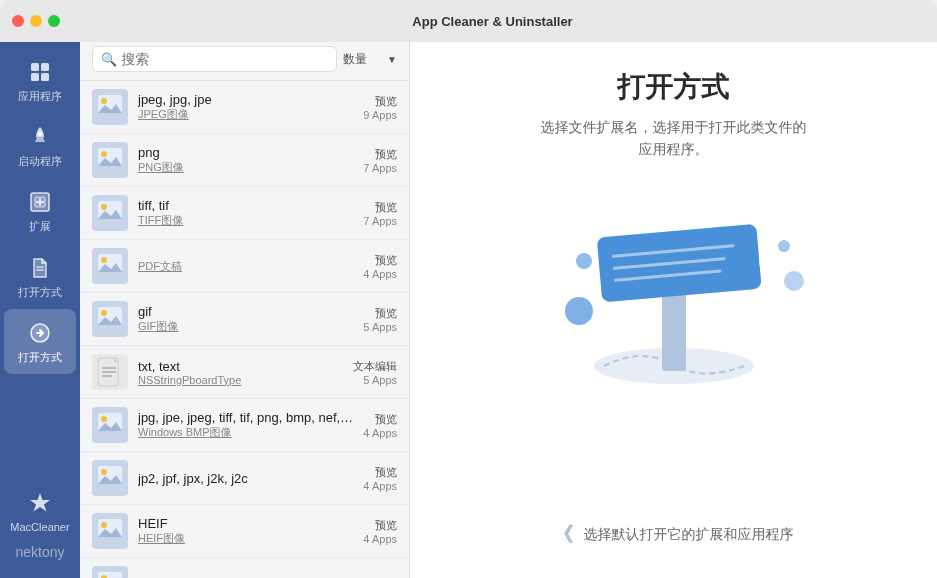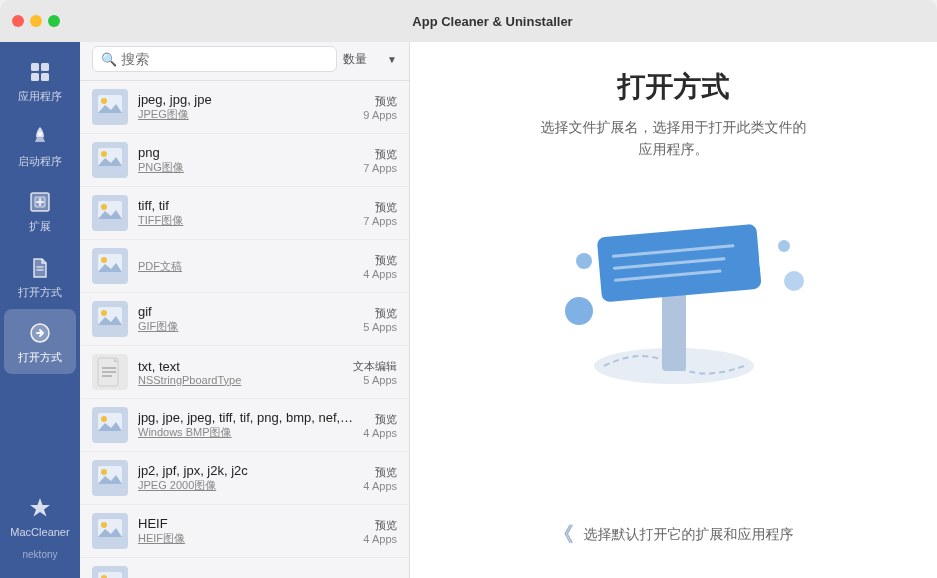--- a/index.html
+++ b/index.html
@@ -100,21 +100,21 @@
 
     .sidebar-bottom {
       width: 100%;
       display: flex;
       flex-direction: column;
       align-items: center;
       padding-bottom: 8px;
     }
 
     .nektony-logo {
-      font-size: 10px;
+      font-size: 14px;
       color: rgba(255,255,255,0.5);
       text-align: center;
     }
 
     
     .file-list-panel {
       width: 330px;
       background: #f5f5f7;
       display: flex;
       flex-direction: column;
@@ -538,21 +538,20 @@
     <div class="file-icon-img">
       <svg width="32" height="32" viewBox="0 0 32 32">
         <rect x="2" y="2" width="28" height="28" rx="3" fill="#c8d4e8"></rect>
         <rect x="4" y="4" width="24" height="18" rx="2" fill="#e8eef8"></rect>
         <polygon points="4,22 11,14 17,19 22,13 28,22" fill="#a0b8d8"></polygon>
         <circle cx="10" cy="10" r="3" fill="#f0c040"></circle>
       </svg>
     </div>
     <div class="file-info">
       <div class="file-name">jp2, jpf, jpx, j2k, j2c</div>
-      <div class="file-subname">JPEG 2000图像</div>
     </div>
     <div class="file-right">
       <div class="file-app">预览</div>
       <div class="file-count">4 Apps</div>
     </div>
   </div>
         <div class="file-item">
     <div class="file-icon-img">
       <svg width="32" height="32" viewBox="0 0 32 32">
         <rect x="2" y="2" width="28" height="28" rx="3" fill="#c8d4e8"></rect>

